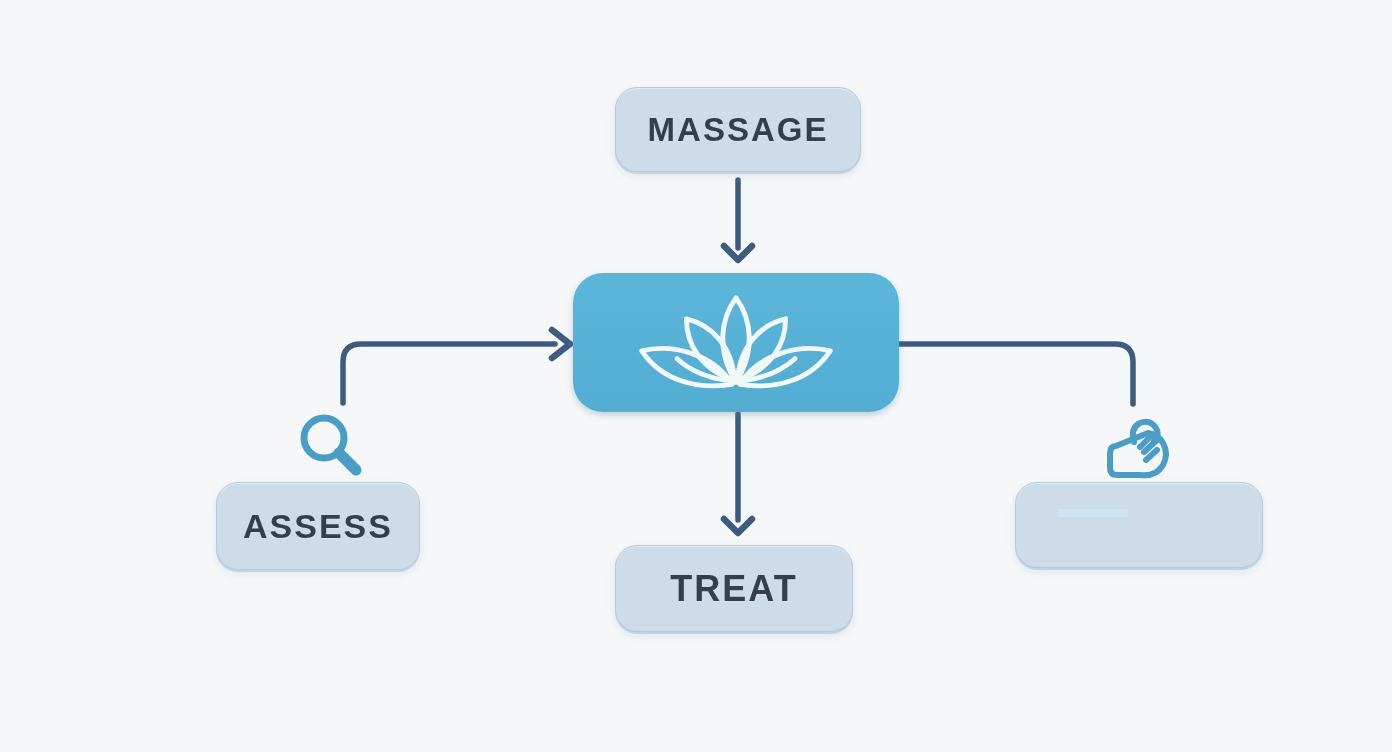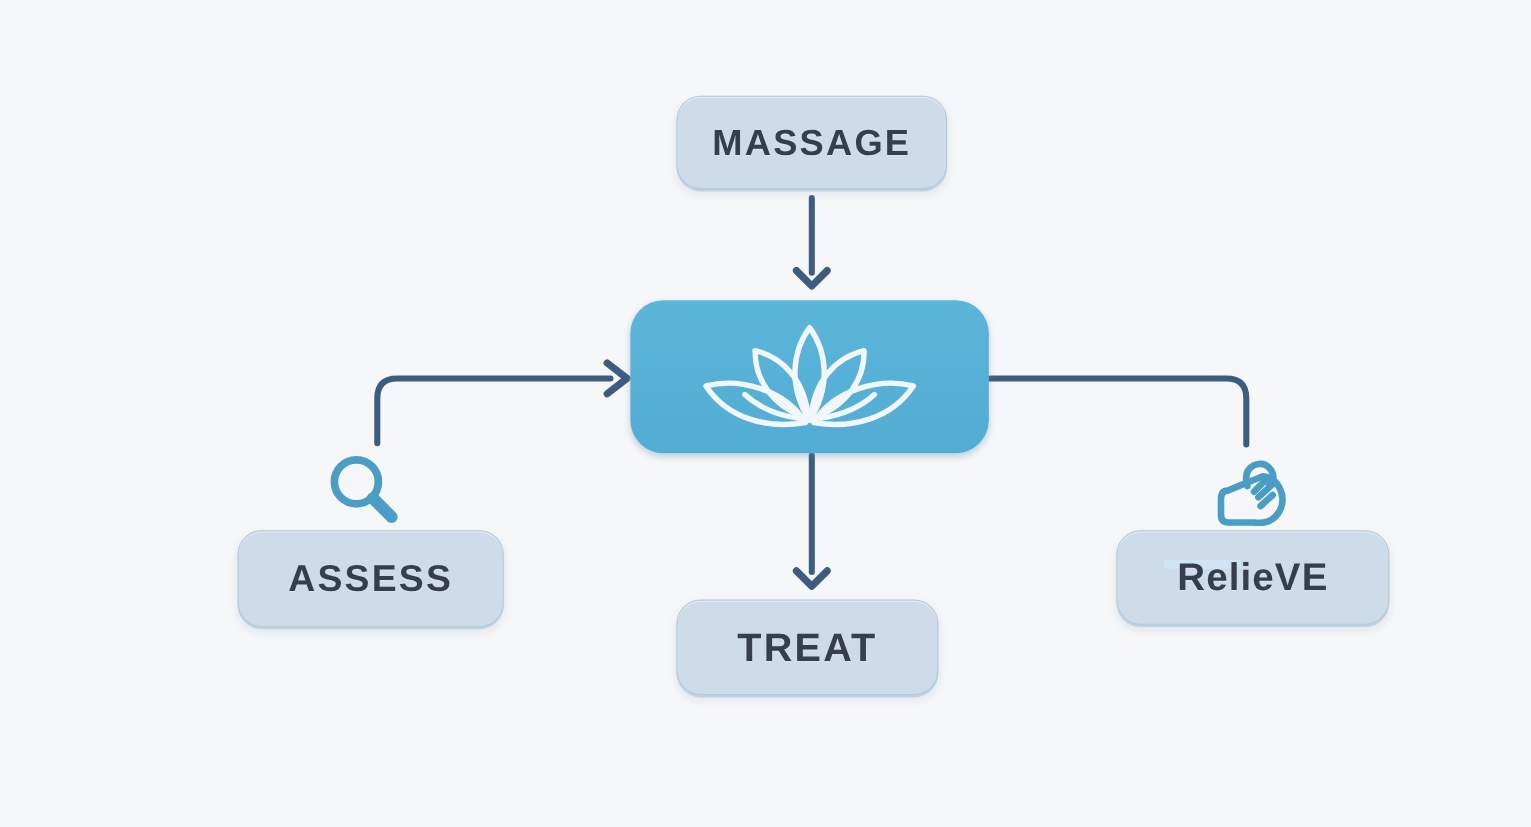--- a/index.html
+++ b/index.html
@@ -45,21 +45,21 @@
     border: 1px solid var(--node-border);
     border-radius: 22px;
     box-shadow: 0 2px 0 rgba(150,185,210,0.45), 0 4px 8px rgba(140,170,200,0.22),
                 inset 0 1px 0 rgba(255,255,255,0.45);
     color: var(--node-text);
     font-weight: 700;
     letter-spacing: 2px;
     text-shadow: 0 1px 1px rgba(255,255,255,0.25);
   }
   .node-massage { left: 587px; top: 87px;  width: 246px; height: 85px; font-size: 33px; }
-  .node-assess  { left: 188px; top: 482px; width: 242px; height: 88px; font-size: 34px; }
+  .node-assess  { left: 188px; top: 482px; width: 204px; height: 88px; font-size: 34px; }
   .node-relieve { left: 987px; top: 482px; width: 248px; height: 86px; font-size: 35px; letter-spacing: 1px; }
   .node-treat   { left: 587px; top: 545px; width: 238px; height: 87px; font-size: 36px; }
   .node-center {
     left: 545px; top: 273px; width: 326px; height: 139px;
     background: linear-gradient(180deg, #5cb6da 0%, #53add3 100%);
     border: none;
     border-radius: 30px;
     box-shadow: 0 3px 6px rgba(90,140,170,0.35);
   }
   .lotus-svg { width: 216px; height: 100px; display: block; }
@@ -142,20 +142,19 @@
 
   <svg class="float-icon icon-hand" viewBox="0 0 72 68">
     <path d="M12 32 Q6 32 6 40 L6 54 Q6 61 13 61 L36 61 Q52 63 59 51 Q65 40 59 29 Q54 20 44 19 L12 32 Z"></path>
     <path d="M30 28 Q26 14 36 9 Q46 5 52 14 Q56 21 50 27"></path>
     <path d="M40 38 L52 27"></path>
     <path d="M42 46 L53 36"></path>
     <path d="M36 33 L47 22"></path>
   </svg>
   <div class="node node-relieve">
     <span class="artifact-line"></span>
-    <span class="node-label">RelieVE</span>
   </div>
 
   <div class="node node-treat">
     <span class="node-label">TREAT</span>
   </div>
 
 </div>
 
 </body></html>

